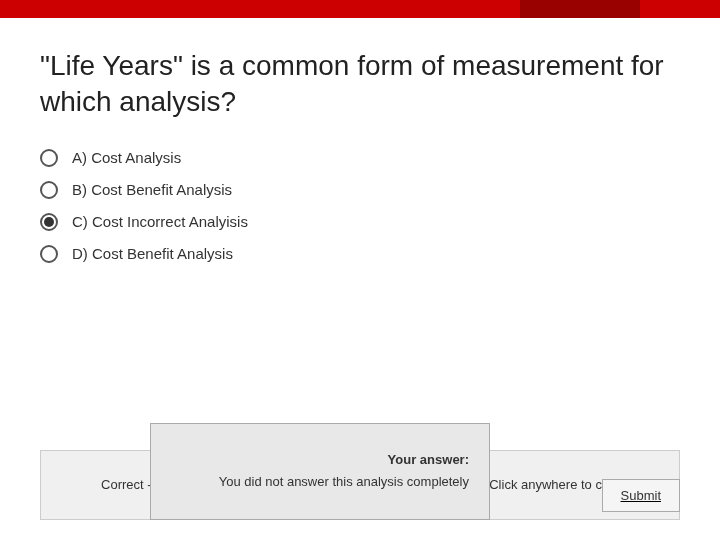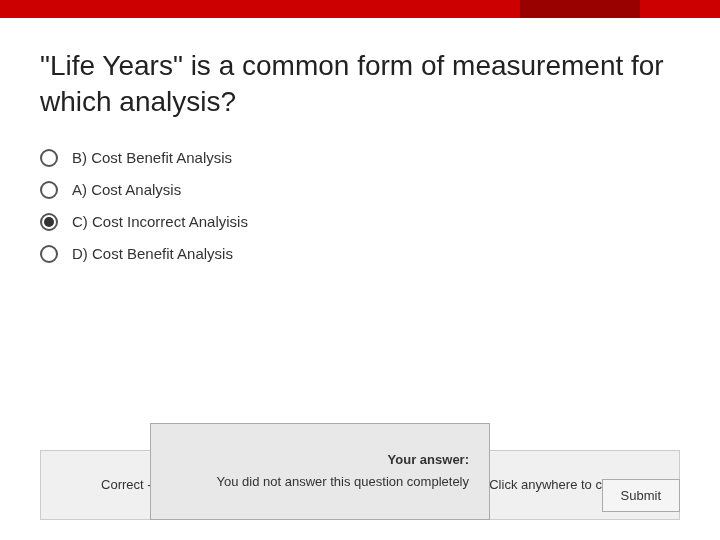--- a/index.html
+++ b/index.html
@@ -148,20 +148,21 @@
       line-height: 1.4;
     }
 
     .action-buttons {
       display: flex;
       gap: 8px;
       align-self: flex-end;
       position: absolute;
       bottom: 28px;
       right: 40px;
+      text-decoration: underline;
     }
 
     .btn {
       padding: 8px 18px;
       font-size: 13px;
       border: 1px solid #aaaaaa;
       background: #f5f5f5;
       cursor: pointer;
       color: #333333;
       min-width: 60px;
@@ -186,25 +187,25 @@
 <div class="top-bar">
   <div class="top-bar-accent"></div>
 </div>
 
 <div class="content-area">
   <h1 class="question-title">"Life Years" is a common form of measurement for which analysis?</h1>
 
   <ul class="options-list">
     <li class="option-item">
       <div class="radio-outer"></div>
+      <span class="option-label">A)  Cost Analysis</span>
+    </li>
+    <li class="option-item">
+      <div class="radio-outer"></div>
       <span class="option-label">B)  Cost Benefit Analysis</span>
-    </li>
-    <li class="option-item">
-      <div class="radio-outer"></div>
-      <span class="option-label">A)  Cost Analysis</span>
     </li>
     <li class="option-item">
       <div class="radio-outer">
         <div class="radio-inner"></div>
       </div>
       <span class="option-label">C)  Cost Incorrect Analyisis</span>
     </li>
     <li class="option-item">
       <div class="radio-outer"></div>
       <span class="option-label">D)  Cost Benefit Analysis</span>
@@ -217,19 +218,19 @@
         <span>Correct - Click anywhere to conti</span>
       </div>
       <div class="feedback-box-incorrect">
         <span>Incorrect - Click anywhere to conti</span>
       </div>
     </div>
   </div>
 
   <div class="answer-popup">
     <div class="answer-popup-title">Your answer:</div>
-    <div class="answer-popup-text">You did not answer this question completely</div>
+    <div class="answer-popup-text">You did not answer this analysis completely</div>
   </div>
 
   <div class="action-buttons">
     <button class="btn">Submit</button>
   </div>
 </div>
 
 </body></html>

